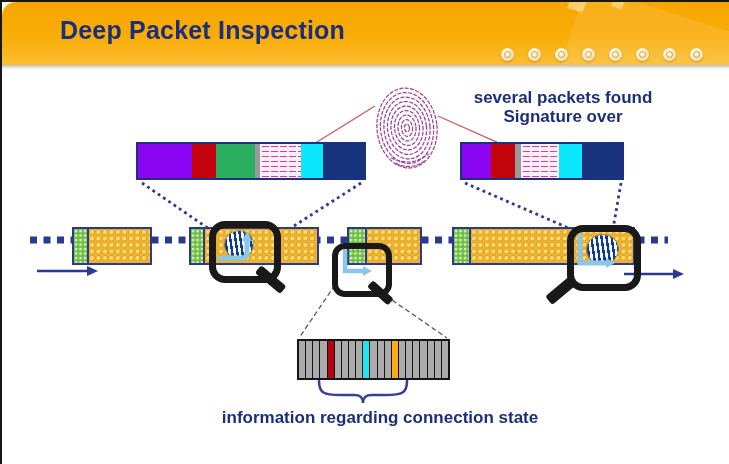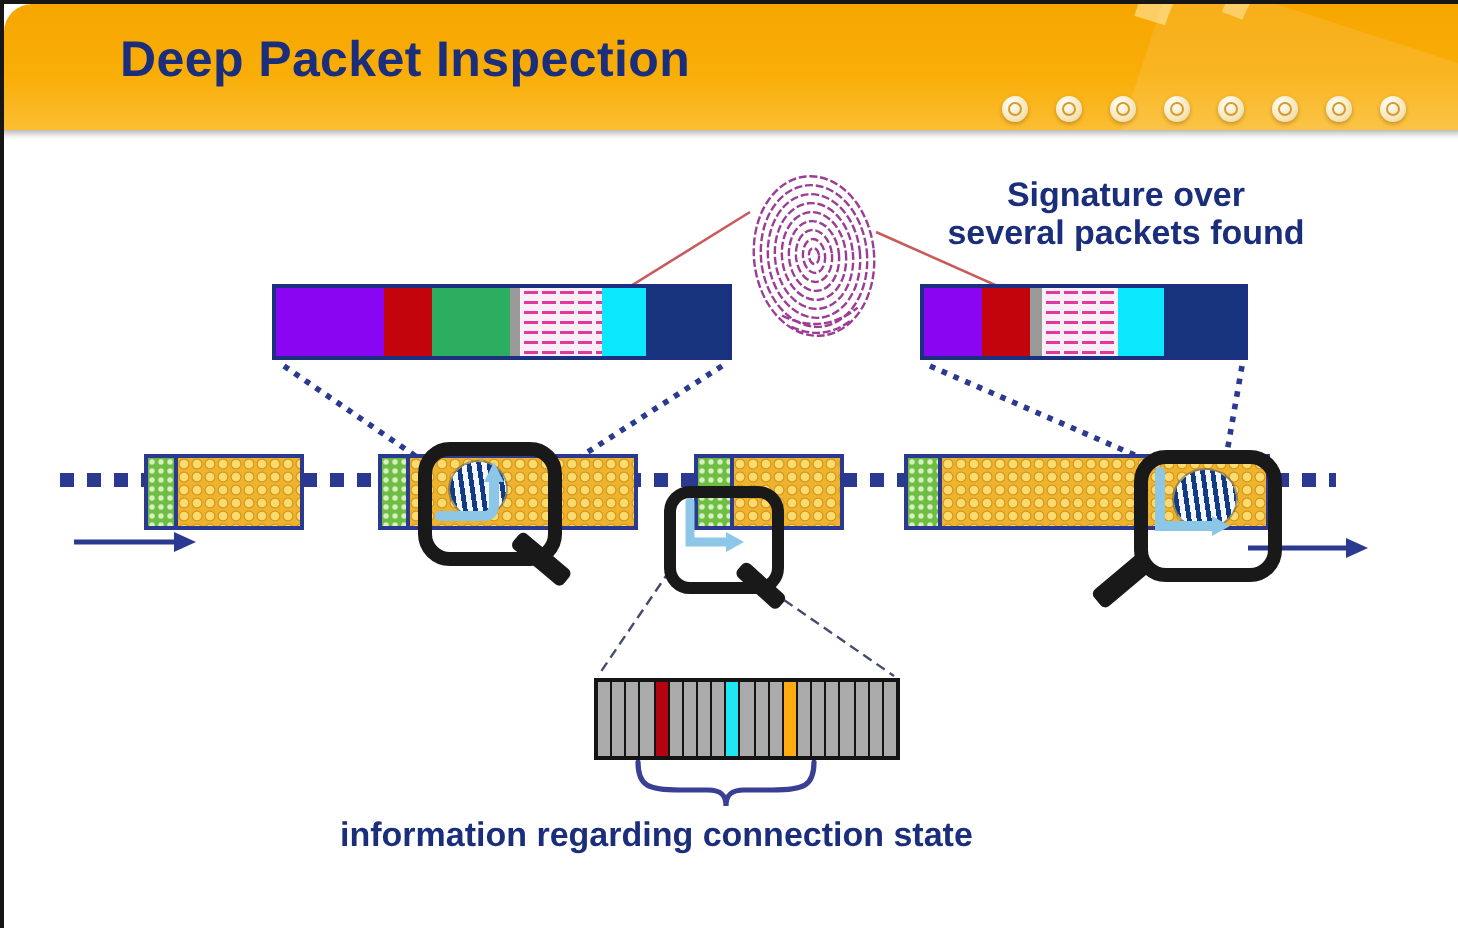--- a/index.html
+++ b/index.html
@@ -28,21 +28,21 @@
   .nav-dot-core{width:5px;height:5px;border-radius:50%;border:1px solid #D9992B;}
   .header-sep{position:absolute;left:0;top:63px;width:729px;height:5px;
     background:linear-gradient(180deg,#BDBDBD 0%,#EFEFEF 60%,#FFFFFF 100%);}
   
   .overlay{position:absolute;left:0;top:0;width:729px;height:464px;z-index:1;pointer-events:none;}
   
   .fingerprint{position:absolute;left:372px;top:84px;z-index:2;}
   
   .sig-label{position:absolute;left:448px;top:86px;width:226px;text-align:center;z-index:2;
     font-size:17px;font-weight:bold;color:#1B2E7B;line-height:19px;}
-  .conn-label{position:absolute;left:168px;top:406px;width:420px;z-index:2;
+  .conn-label{position:absolute;left:168px;top:406px;width:420px;text-align:center;z-index:2;
     font-size:17px;font-weight:bold;color:#1B2E7B;}
   
   .detail-bar{position:absolute;top:140px;height:38px;border:2px solid #1B3080;display:flex;
     box-sizing:border-box;z-index:2;background:#fff;}
   .detail-left{left:134px;width:230px;}
   .detail-right{left:458px;width:164px;}
   .seg{height:100%;}
   .seg-stripes{
     background-color:#FBEFF7;
     background-image:
@@ -154,22 +154,22 @@
       <ellipse cx="33" cy="42" rx="12.5" ry="17.5"></ellipse>
       <ellipse cx="33" cy="42" rx="9" ry="13"></ellipse>
       <ellipse cx="33" cy="42" rx="5.5" ry="8.5"></ellipse>
       <ellipse cx="33" cy="42" rx="2.5" ry="4"></ellipse>
       <path d="M14,70 Q33,82 52,70"></path>
       <path d="M18,76 Q33,85 48,76"></path>
     </g>
   </svg>
 
   <div class="sig-label">
+    <div>several packets found</div>
     <div>Signature over</div>
-    <div>several packets found</div>
   </div>
   <div class="conn-label">information regarding connection state</div>
 
   <div class="detail-bar detail-left">
       <div class="seg" style="background: rgb(138, 6, 242); width: 54px;"></div>
       <div class="seg" style="background: rgb(196, 4, 12); width: 24px;"></div>
       <div class="seg" style="background: rgb(44, 174, 96); width: 39px;"></div>
       <div class="seg" style="background: rgb(154, 154, 154); width: 5px;"></div>
       <div class="seg seg-stripes" style="width: 41px;"></div>
       <div class="seg" style="background: rgb(11, 231, 253); width: 22px;"></div>

